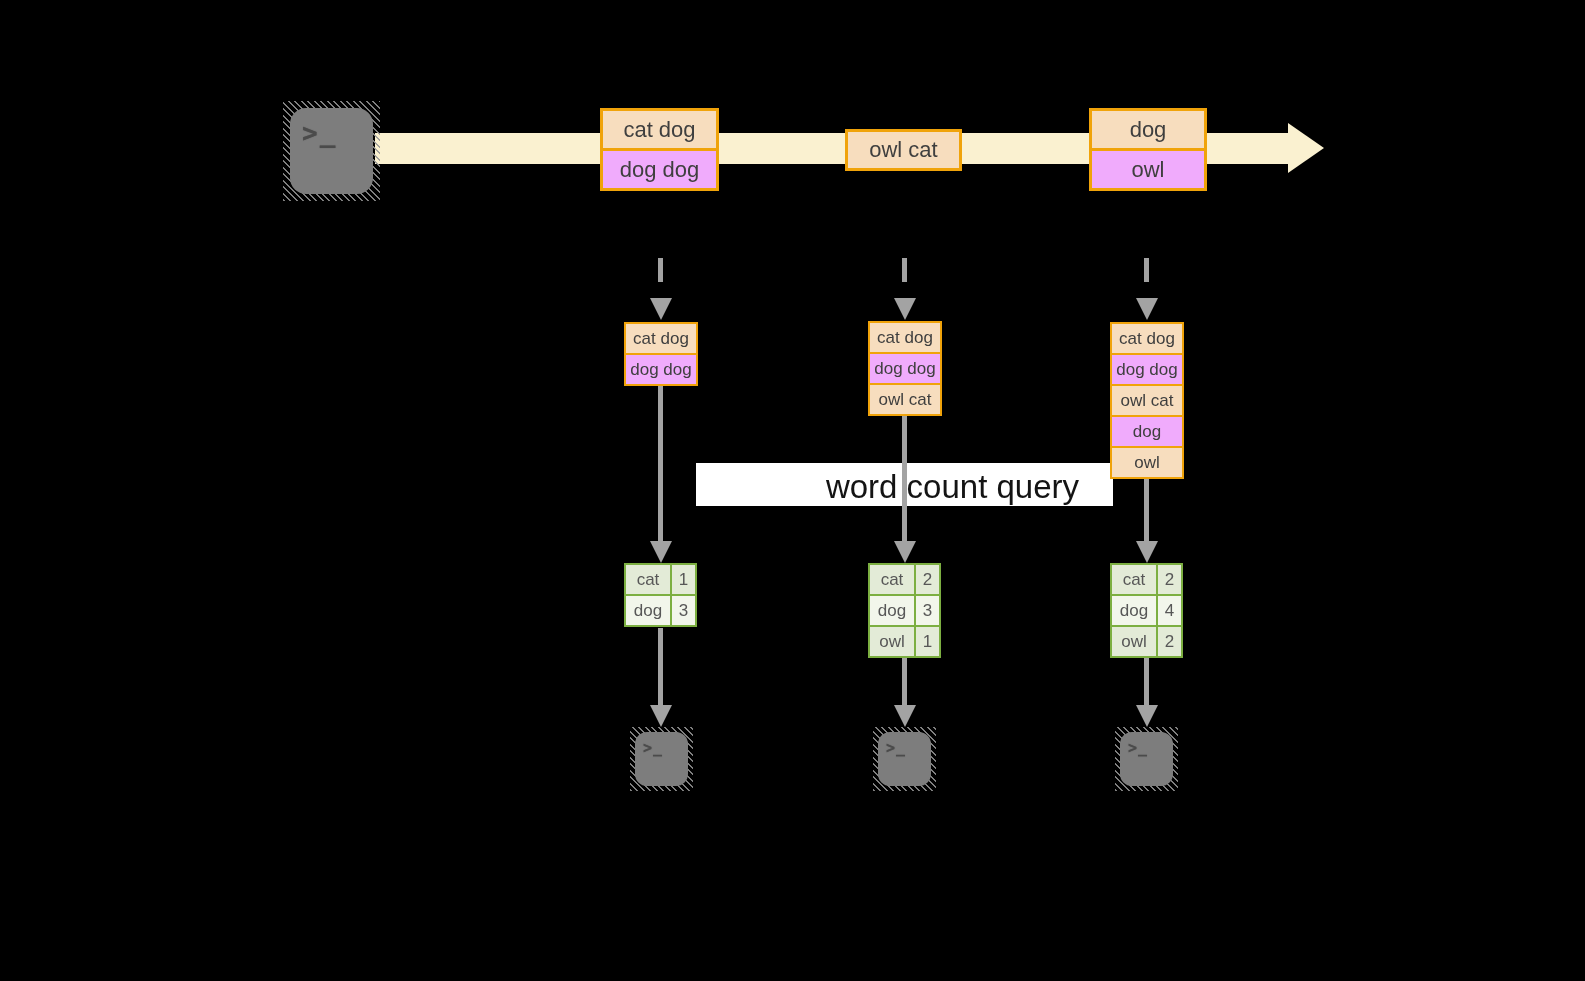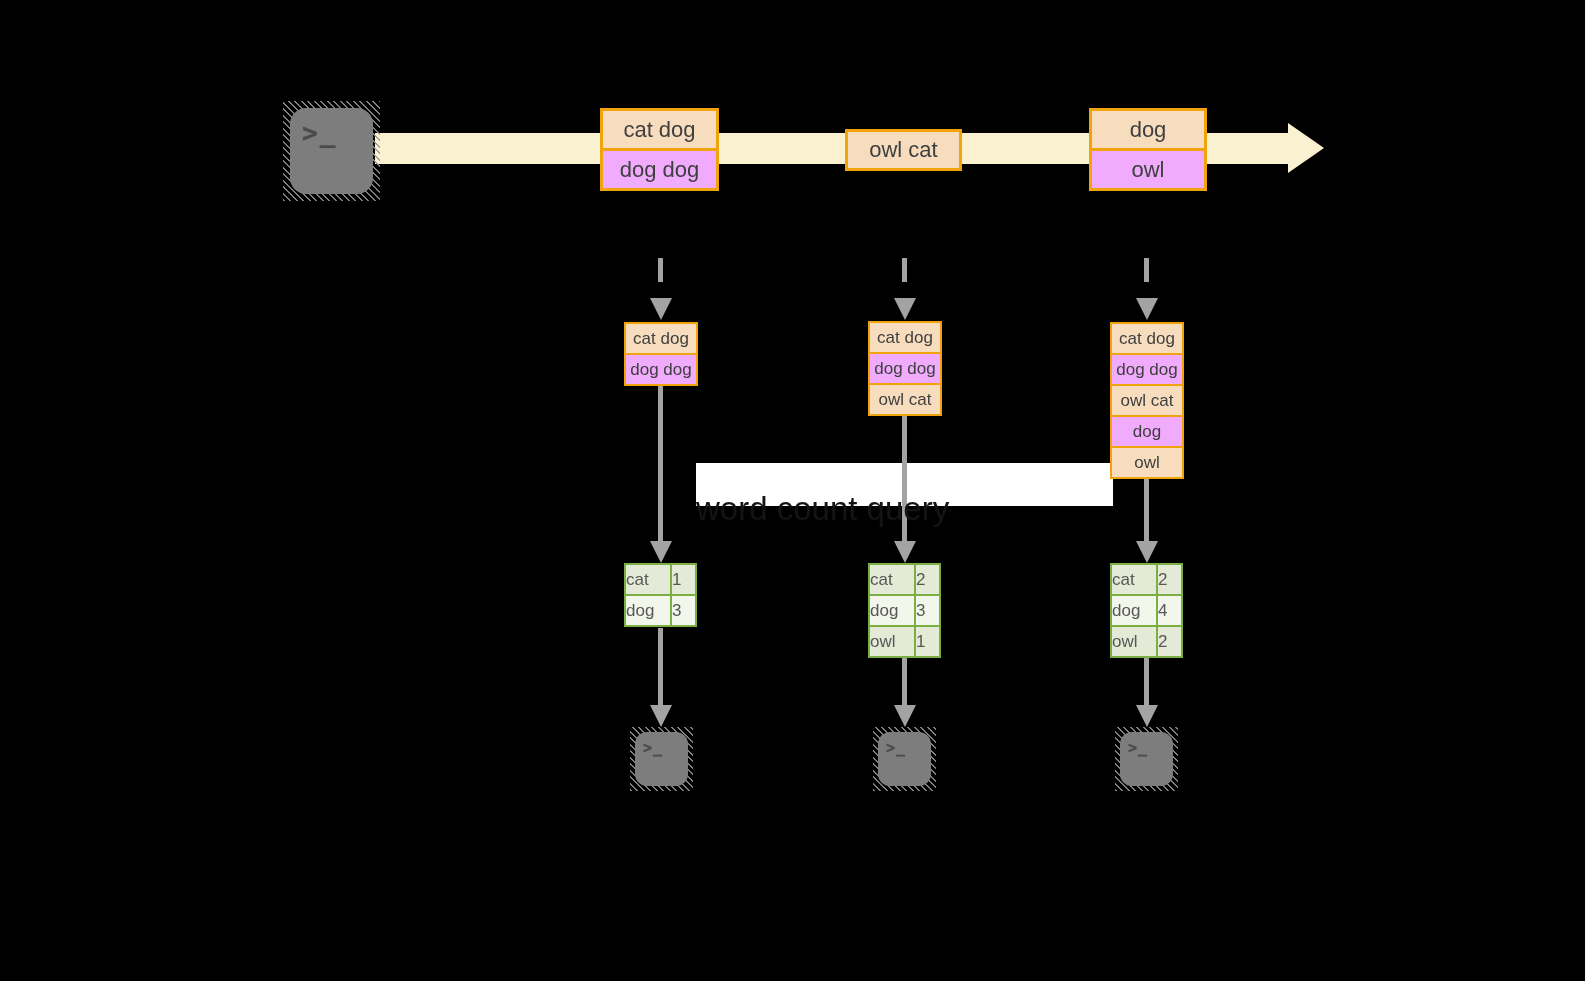--- a/index.html
+++ b/index.html
@@ -33,27 +33,27 @@
   .light{background:#f0abfc;}
 
   
   .dash,.line{position:absolute;width:5px;background:#A3A3A3;z-index:3;}
   .head{position:absolute;width:0;height:0;z-index:3;
         border-left:11px solid transparent;border-right:11px solid transparent;
         border-top:22px solid #A3A3A3;}
 
   
   .banner-bg{position:absolute;left:696px;top:463px;width:417px;height:43px;background:#FFFFFF;z-index:2;}
-  .banner-text{position:absolute;left:696px;top:487px;width:417px;height:43px;line-height:44px;
-               text-align:left;font-size:33px;color:#141414;z-index:4;}
+  .banner-text{position:absolute;left:696px;top:465px;width:417px;height:43px;line-height:44px;
+               text-align:center;font-size:33px;color:#141414;z-index:4;padding-left:48px;}
 
   
   .gtable{position:absolute;background:#7CAF41;padding:2px;display:grid;
           grid-template-columns:44px 23px;gap:2px;z-index:5;}
-  .gcell{height:29px;line-height:29px;text-align:left;font-size:17px;color:#575757;}
+  .gcell{height:29px;line-height:29px;text-align:center;font-size:17px;color:#575757;}
   .g-dark{background:#E3EBD7;}
   .g-light{background:#F2F6EB;}
 </style>
 </head>
 <body>
 
 <div class="canvas">
 
   <div class="band"></div>
   <div class="band-head"></div>

